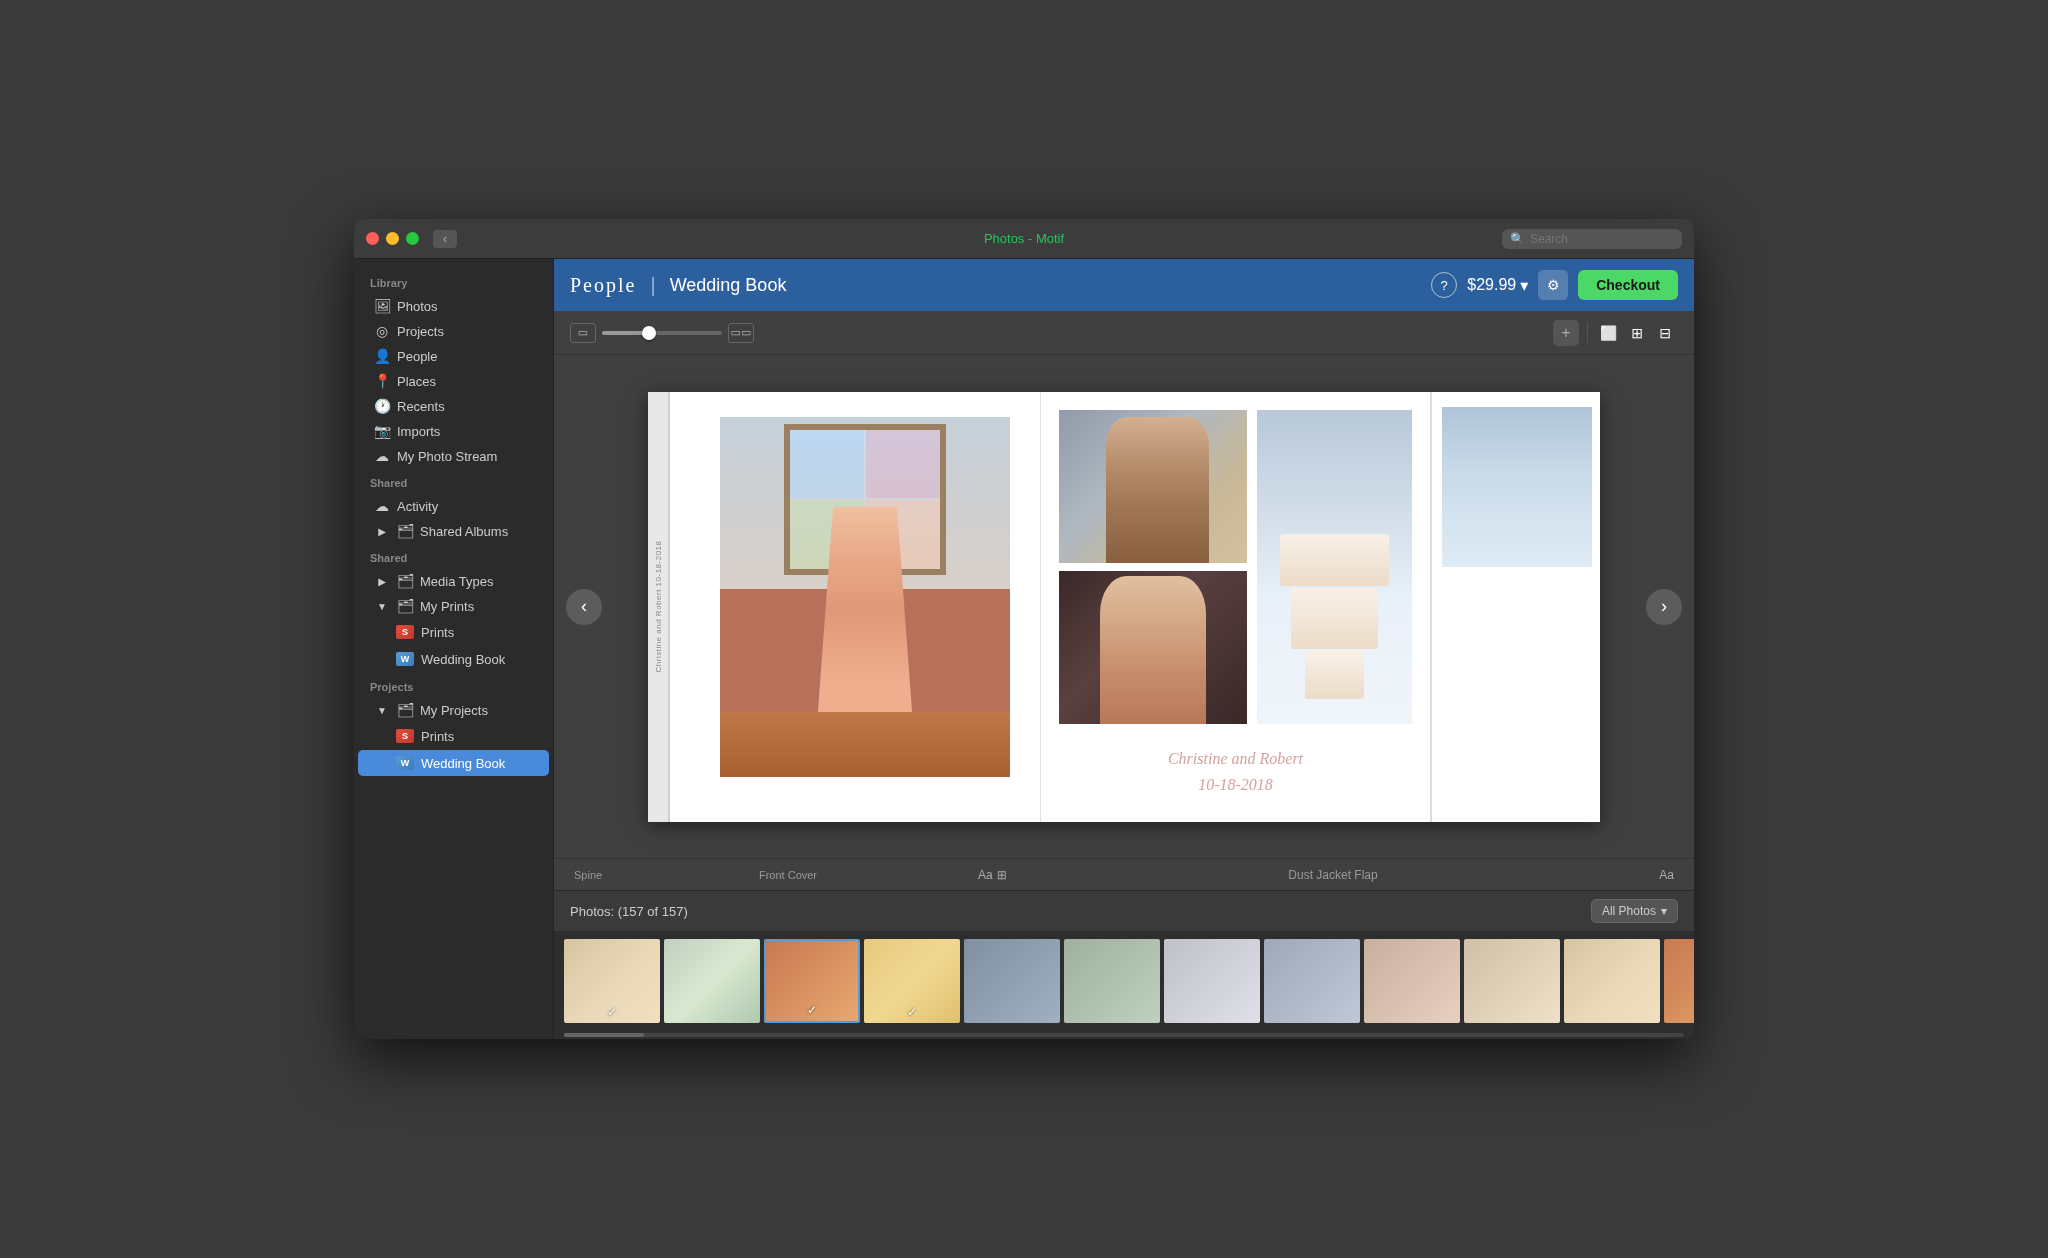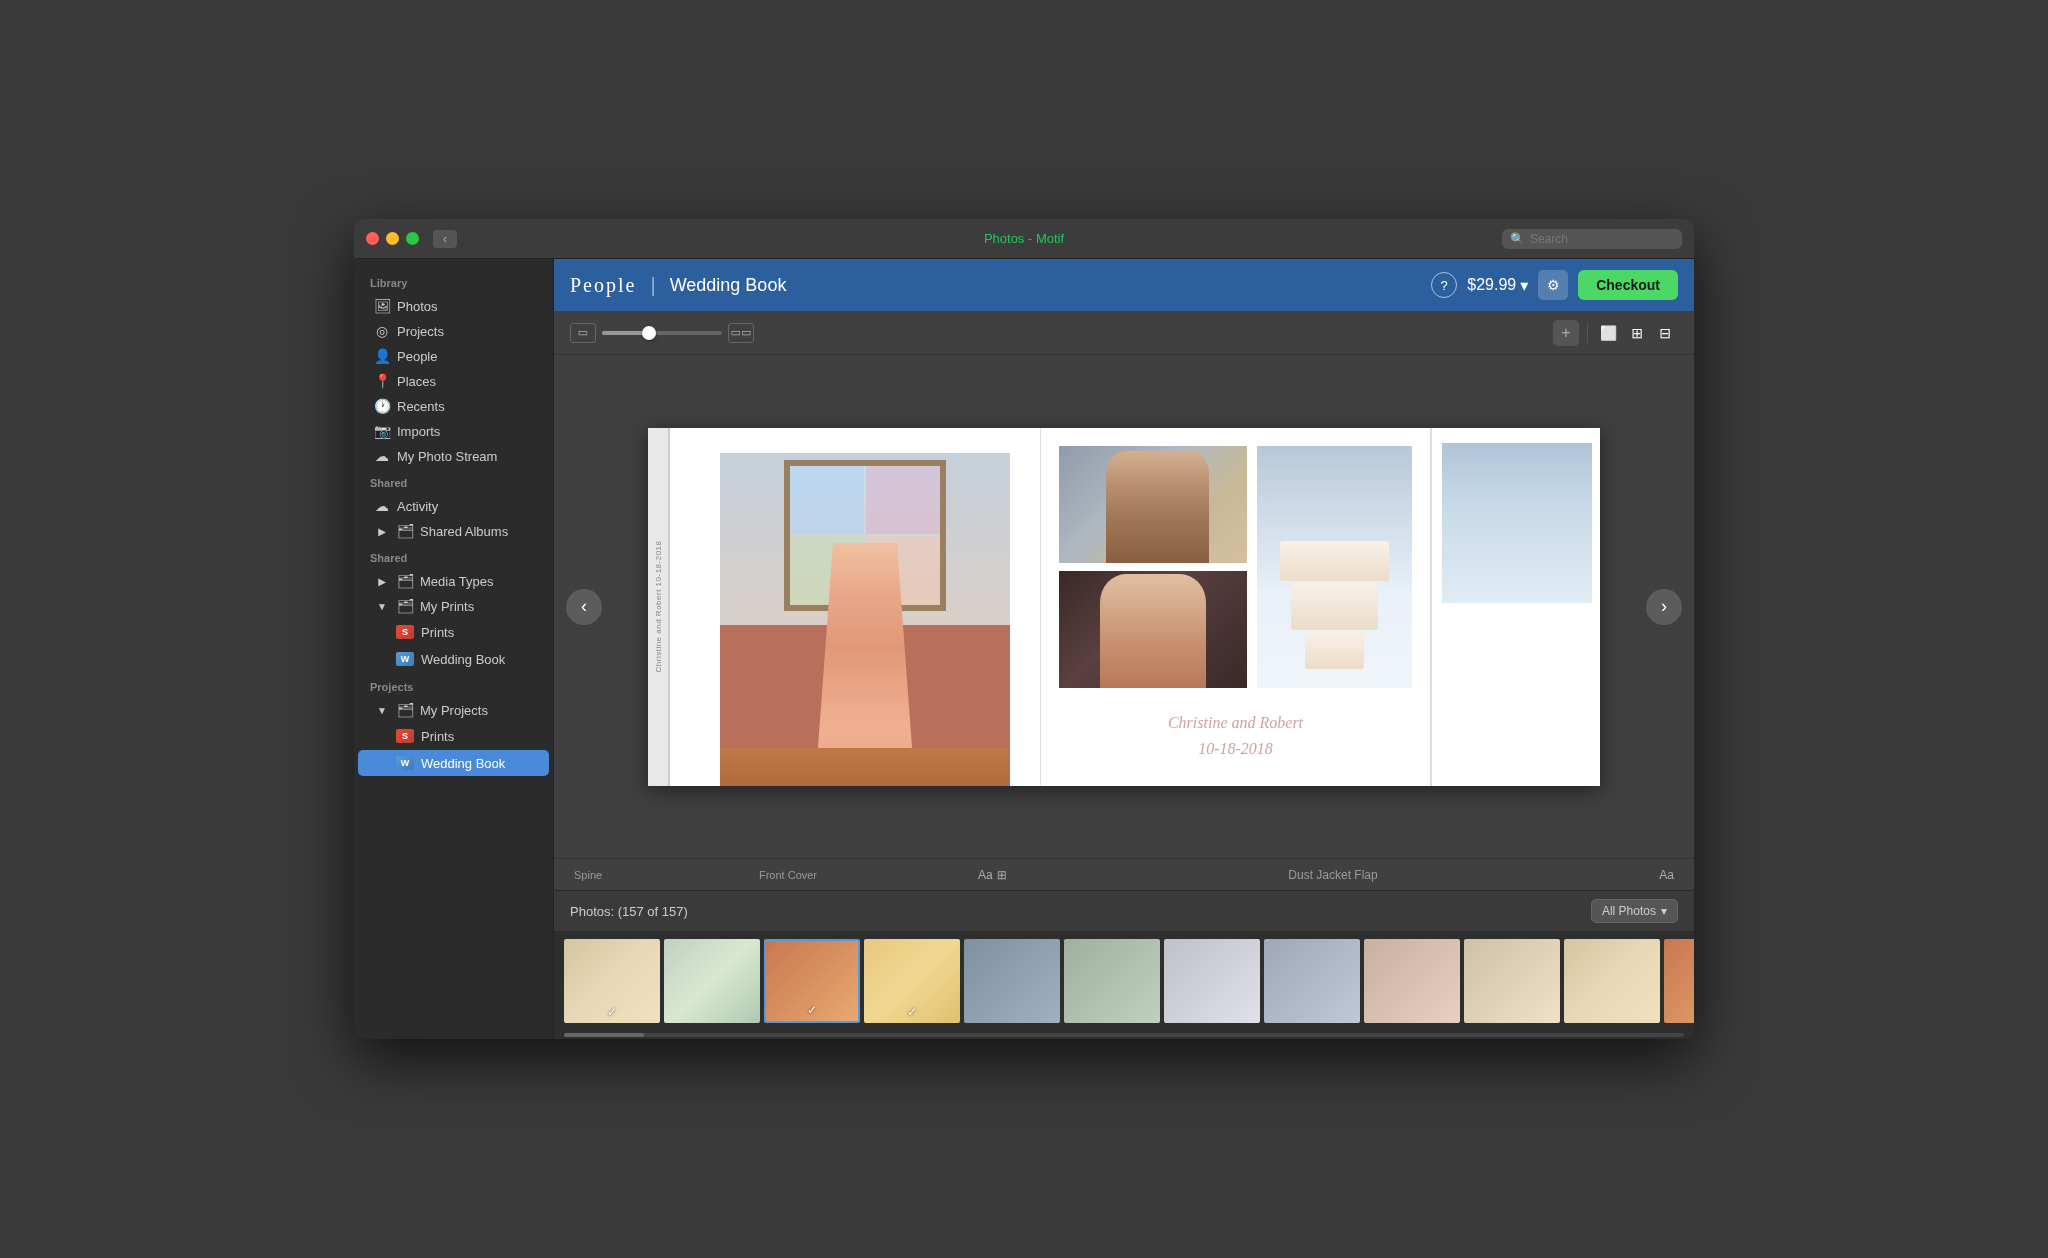--- a/index.html
+++ b/index.html
@@ -484,21 +484,21 @@
       border-radius: 2px;
     }
     .book-wrapper {
       display: flex;
       flex-direction: column;
       align-items: center;
     }
     .book-spread-wrapper {
       display: flex;
       align-items: stretch;
-      height: 358px;
+      height: 430px;
       box-shadow: 0 4px 20px rgba(0,0,0,0.5);
     }
   </style>
 </head>
 <body>
 
 <div class="window">
 
   <div class="title-bar">
     <div class="traffic-lights">

